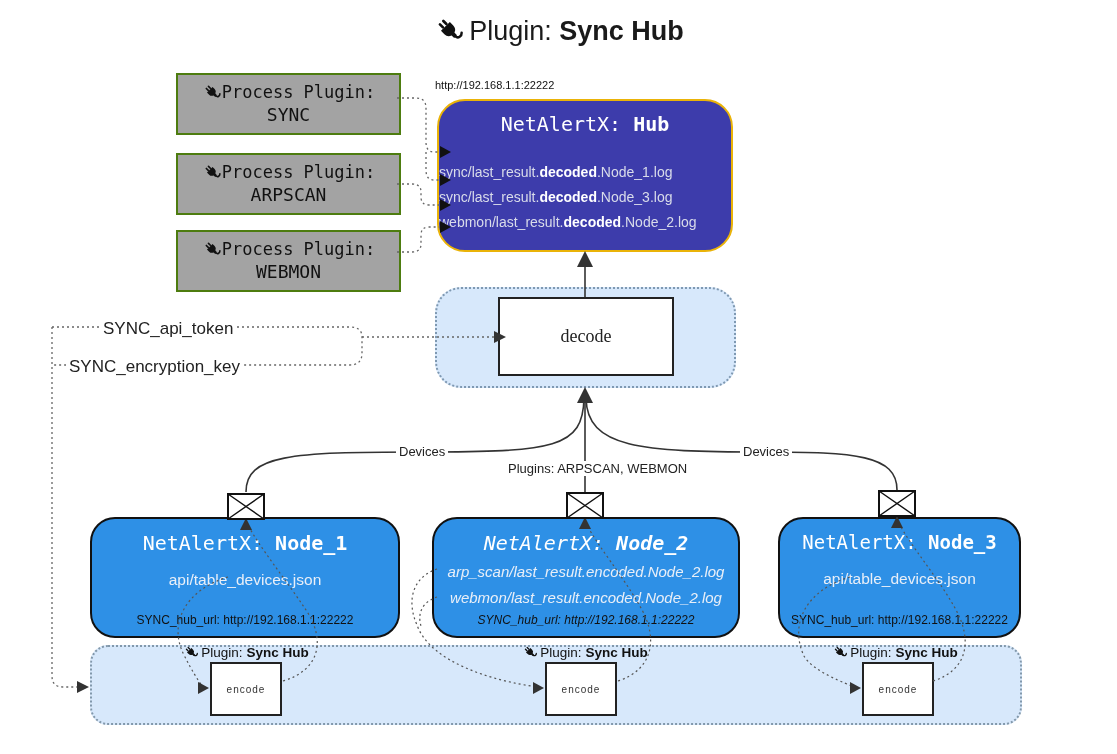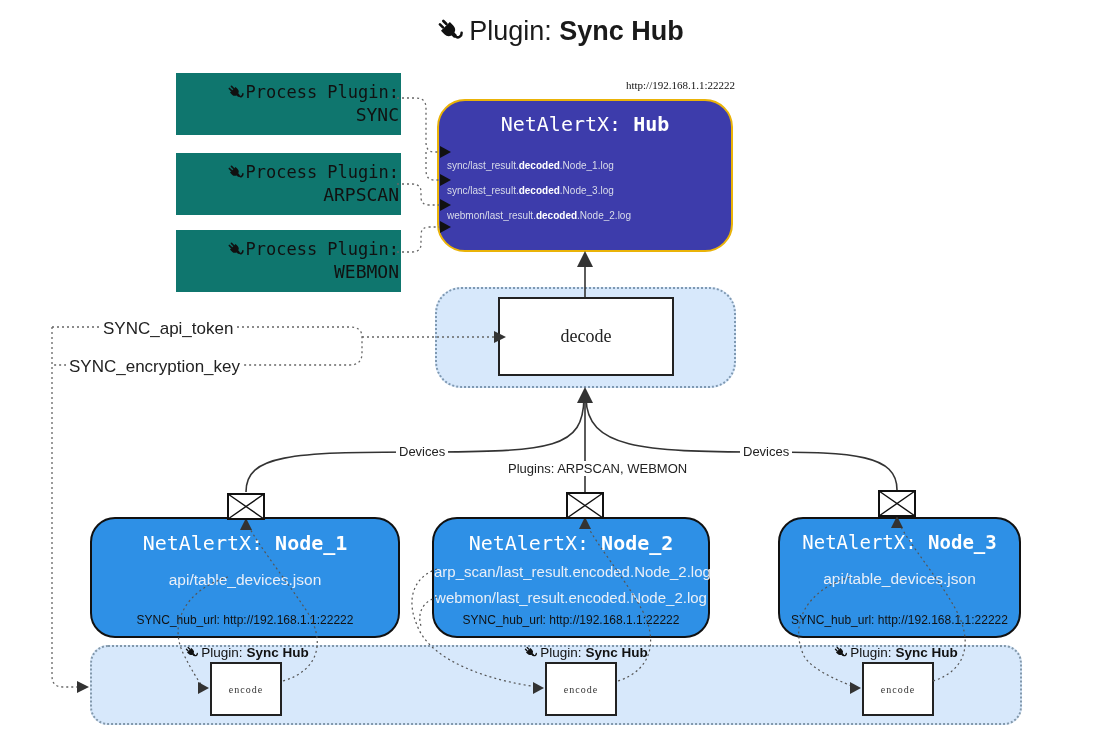--- a/index.html
+++ b/index.html
@@ -4,33 +4,33 @@
 <style>
   html,body{margin:0;padding:0;}
   body{width:1117px;height:754px;position:relative;background:#fff;
        font-family:"Liberation Sans",sans-serif;overflow:hidden;}
   .abs{position:absolute;}
   
   .header{left:0;top:14px;width:1117px;text-align:center;font-size:27px;color:#1a1a1a;z-index:6;}
   .header .plug{width:32px;height:32px;vertical-align:-6px;margin-right:4px;}
   .bold{font-weight:bold;}
   
-  .procbox{left:176px;width:221px;height:58px;background:#0f766e;border:2px solid #0f766e;
+  .procbox{left:176px;width:221px;height:58px;background:#a3a3a3;border:2px solid #4d7c0f;
            font-family:"DejaVu Sans Mono","Liberation Mono",monospace;font-size:17px;color:#111;
-           text-align:right;z-index:2;}
+           text-align:center;z-index:2;}
   .procbox .row1{margin-top:7px;}
   .procbox .plug{width:20px;height:20px;vertical-align:-4px;}
   .procbox .row2{margin-top:2px;font-size:18px;}
   
-  .huburl{left:435px;top:79px;width:300px;text-align:right;font-size:11px;color:#111;z-index:6;font-family:Liberation Serif, serif;}
+  .huburl{left:435px;top:79px;width:300px;text-align:left;font-size:11px;color:#111;z-index:6;}
   .hub{left:437px;top:99px;width:296px;height:153px;background:#3d3cab;border:2px solid #eab308;
        border-radius:28px;z-index:2;box-sizing:border-box;}
   .hub .title{font-family:"DejaVu Sans Mono","Liberation Mono",monospace;font-size:20px;color:#fff;
               text-align:center;margin-top:11px;}
-  .hub .lines{margin-top:17px;padding-left:8px;font-size:10px;line-height:25px;color:#d9dcea;}
+  .hub .lines{margin-top:24px;font-size:14px;line-height:25px;color:#d9dcea;}
   .hub .lines .bold{color:#ffffff;}
   
   .decode-wrap{left:435px;top:287px;width:301px;height:101px;background:#d7e8fb;
                border:2px dotted #7f99b2;border-radius:26px;z-index:2;box-sizing:border-box;}
   .decode-box{left:498px;top:297px;width:176px;height:79px;background:#fff;border:2px solid #222;
               font-family:Liberation Serif, serif;font-size:18px;color:#222;
               display:flex;align-items:center;justify-content:center;z-index:3;box-sizing:border-box;}
   
   .tok{background:#fff;font-size:17px;color:#222;z-index:6;padding:0 3px;}
   
@@ -40,21 +40,21 @@
   .node .title{font-family:"DejaVu Sans Mono","Liberation Mono",monospace;font-size:20px;color:#fff;
                text-align:center;margin-top:12px;}
   .node .nline{font-size:15.5px;color:#e9eff8;text-align:center;}
   .node .huburl2{position:absolute;bottom:9px;width:100%;text-align:center;font-size:12px;color:#111;}
   
   .bar{left:90px;top:645px;width:932px;height:80px;background:#d7e8fb;border:2px dotted #8298ab;
        border-radius:18px;z-index:1;box-sizing:border-box;}
   .barlabel{top:644px;width:220px;text-align:center;font-size:13.5px;color:#111;z-index:4;white-space:nowrap;}
   .barlabel .plug{width:16px;height:16px;vertical-align:-3px;margin-right:2px;}
   .encode-box{top:662px;width:72px;height:54px;background:#fff;border:2px solid #222;
-              font-family:Liberation Serif, serif;font-size:10px;letter-spacing:1px;
+              font-family:Liberation Sans, sans-serif;font-size:10px;letter-spacing:1px;
               color:#333;display:flex;align-items:center;justify-content:center;z-index:3;box-sizing:border-box;}
   
   #edges{position:absolute;left:0;top:0;z-index:5;pointer-events:none;}
   .envelope{z-index:7;}
 </style>
 </head>
 <body>
 
 <svg width="0" height="0" style="position:absolute" aria-hidden="true">
   <defs>
@@ -116,21 +116,21 @@
 
 <div class="abs edgelabel" style="left:396px;top:444px;">Devices</div>
 <div class="abs edgelabel" style="left:740px;top:444px;">Devices</div>
 <div class="abs edgelabel" style="left:505px;top:461px;">Plugins: ARPSCAN, WEBMON</div>
 
 <div class="abs node" style="left:90px;top:517px;width:310px;height:121px;">
   <div class="title"><span>NetAlertX: </span><span class="bold">Node_1</span></div>
   <div class="nline" style="margin-top:16px;">api/table_devices.json</div>
   <div class="huburl2">SYNC_hub_url: http://192.168.1.1:22222</div>
 </div>
-<div class="abs node" style="left:432px;top:517px;width:278px;height:121px;">
+<div class="abs node" style="left:432px;top:517px;width:308px;height:121px;font-style:italic;">
   <div class="title"><span>NetAlertX: </span><span class="bold">Node_2</span></div>
   <div class="nline" style="margin-top:8px;font-size:15px;">arp_scan/last_result.encoded.Node_2.log</div>
   <div class="nline" style="margin-top:9px;font-size:15px;">webmon/last_result.encoded.Node_2.log</div>
   <div class="huburl2">SYNC_hub_url: http://192.168.1.1:22222</div>
 </div>
 <div class="abs node" style="left:778px;top:517px;width:243px;height:121px;">
   <div class="title" style="font-size:19px;"><span>NetAlertX: </span><span class="bold">Node_3</span></div>
   <div class="nline" style="margin-top:17px;">api/table_devices.json</div>
   <div class="huburl2">SYNC_hub_url: http://192.168.1.1:22222</div>
 </div>

